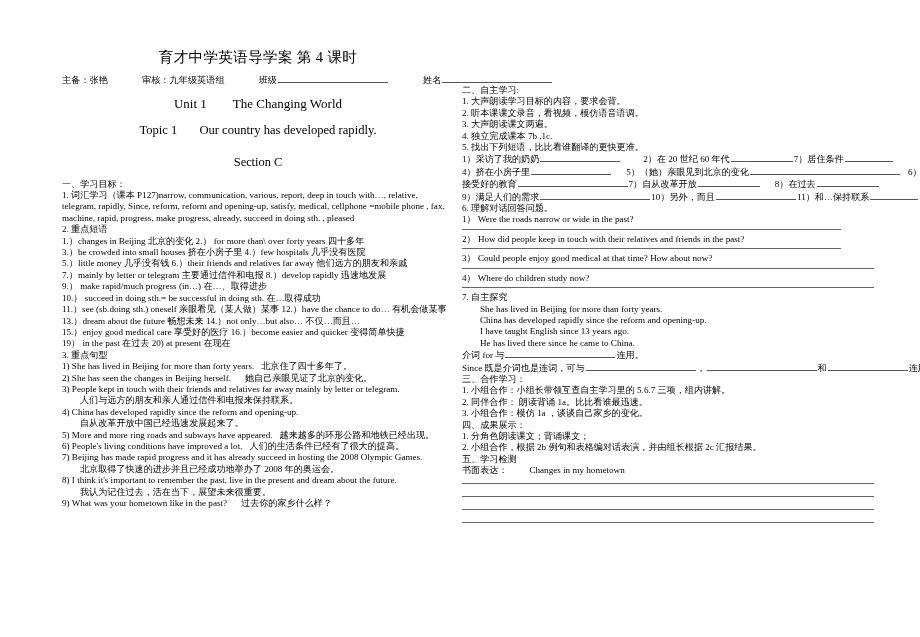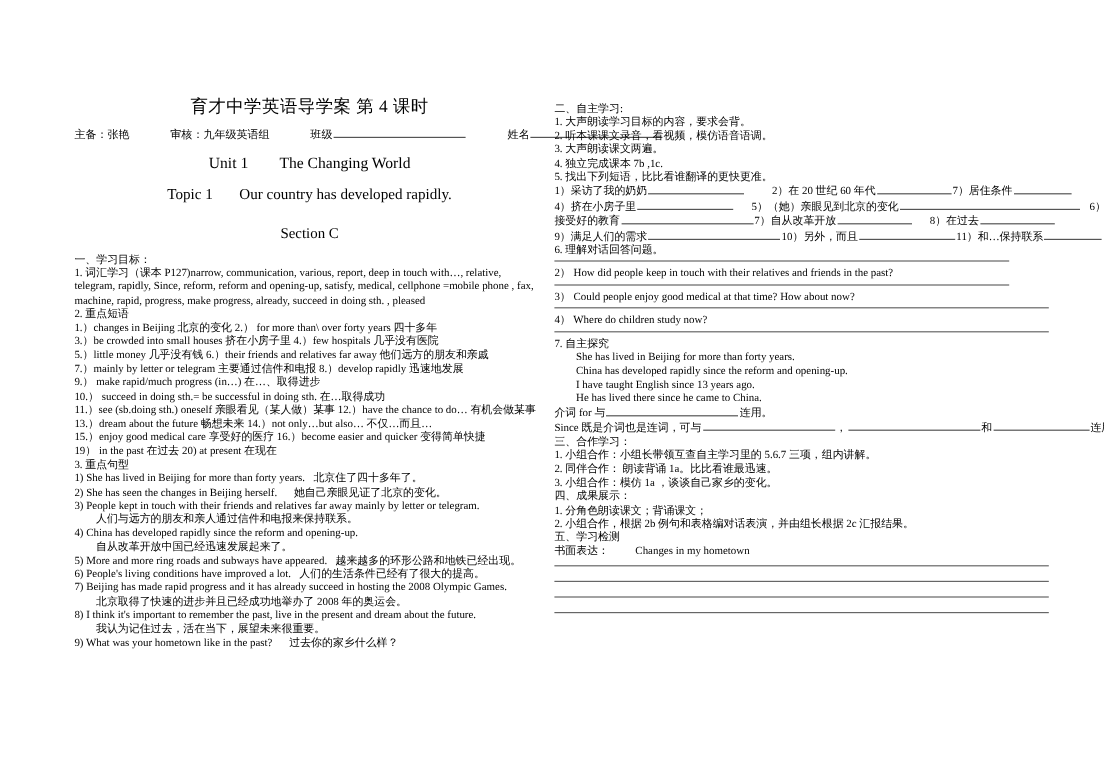--- a/index.html
+++ b/index.html
@@ -20,21 +20,21 @@
     width: 920px;
     height: 637px;
     padding: 0;
     box-sizing: border-box;
   }
   .col {
     position: absolute;
     top: 0;
     box-sizing: border-box;
   }
-  .col-left  { left: 62px;  width: 392px; padding-top: 80px; }
+  .col-left  { left: 62px;  width: 392px; padding-top: 48px; }
   .col-right { left: 462px; width: 412px; padding-top: 85px; }
 
   .ttl {
     text-align: center;
     font-size: 14.5px;
     letter-spacing: .4px;
     margin: 0 0 7px 0;
     line-height: 1.3;
   }
   .byline {
@@ -204,20 +204,21 @@
     </div>
     <div class="ln">
       <span>接受好的教育</span><span class="blank b-xl"></span><span>7）自从改革开放</span><span class="blank b-m"></span><span class="sp-m"></span><span>8）在过去</span><span class="blank b-m"></span>
     </div>
     <div class="ln">
       <span>9）满足人们的需求</span><span class="blank b-xl"></span><span>10）另外，而且</span><span class="blank b-l"></span><span>11）和…保持联系</span><span class="blank b-s"></span>
     </div>
 
     <div class="ln">6. 理解对话回答问题。</div>
 
+    <div class="ln">1） Were the roads narrow or wide in the past?</div>
     <div class="answerline short"></div>
     <div class="ln">2） How did people keep in touch with their relatives and friends in the past?</div>
     <div class="answerline short"></div>
     <div class="ln">3） Could people enjoy good medical at that time? How about now?</div>
     <div class="answerline"></div>
     <div class="ln">4） Where do children study now?</div>
     <div class="answerline"></div>
 
     <div class="ln">7. 自主探究</div>
 

